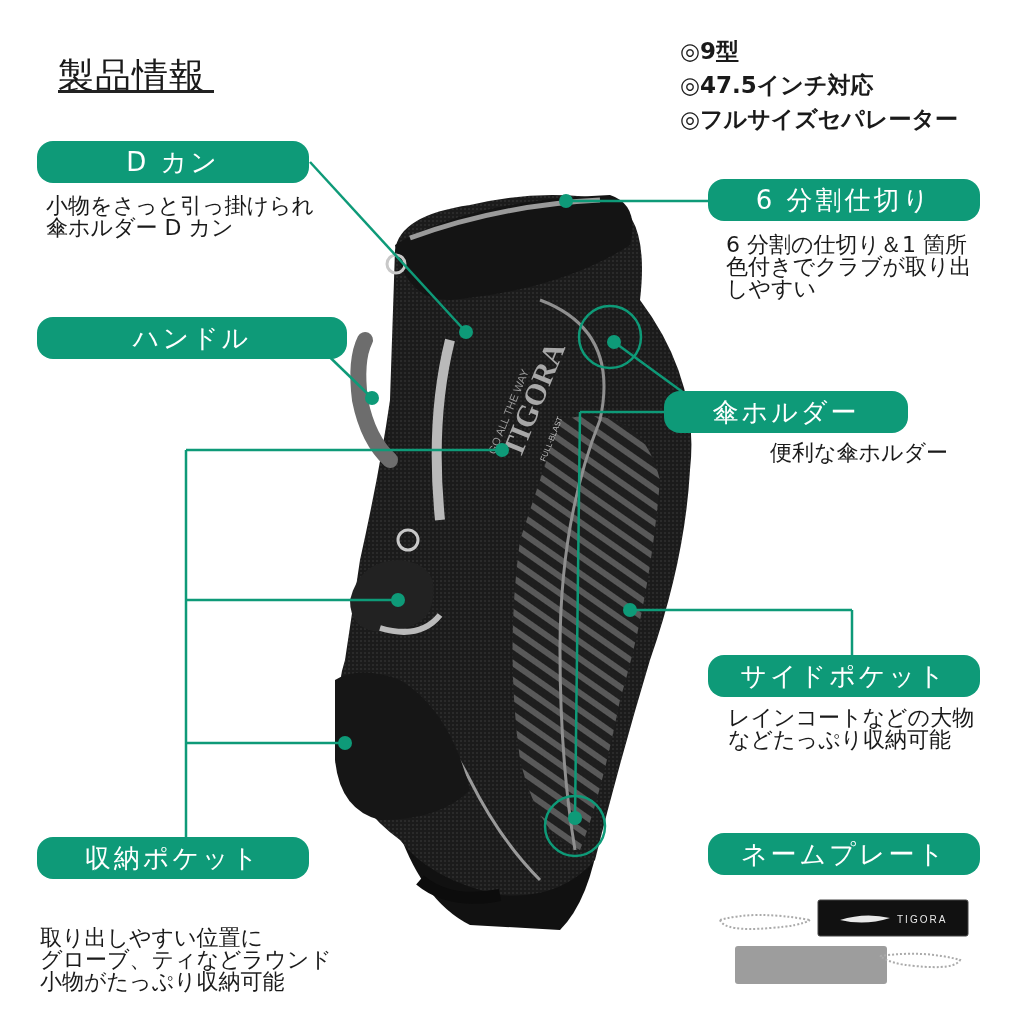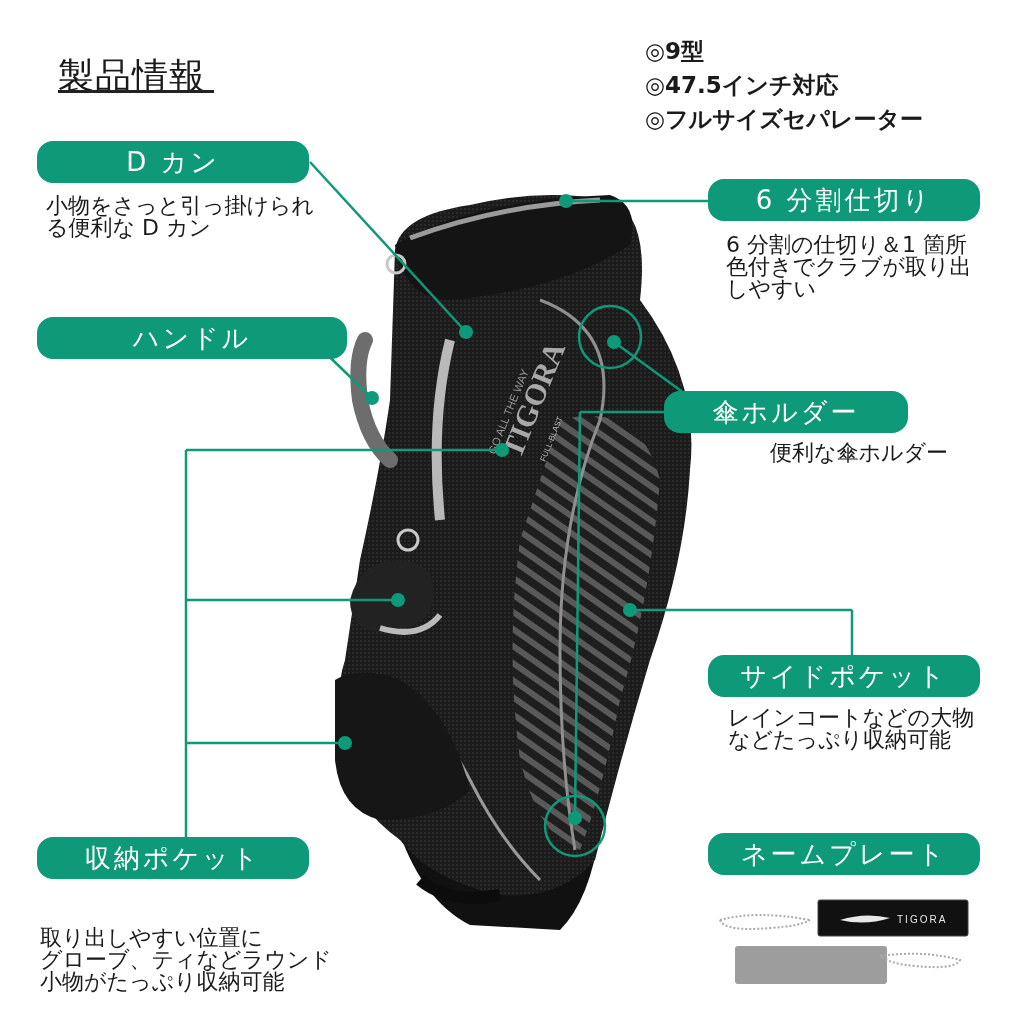--- a/index.html
+++ b/index.html
@@ -1,21 +1,21 @@
 <!DOCTYPE html>
 <html><head>
 <meta charset="utf-8">
 <style>
   html, body { margin:0; padding:0; background:#ffffff; }
   body { width:1010px; height:1010px; position:relative; overflow:hidden;
          font-family:"DejaVu Sans","Liberation Sans",sans-serif; color:#1a1a1a; }
   .abs { position:absolute; }
   .title { left:58px; top:52px; font-size:36px; letter-spacing:1px; }
   .title-rule { left:58px; top:90px; width:156px; height:3px; background:#222; }
-  .spec { left:645px; font-size:23px; font-weight:bold; line-height:34px; }
+  .spec { left:680px; font-size:23px; font-weight:bold; line-height:34px; }
   .tag { position:absolute; background:#0e9a78; color:#fff; border-radius:16px;
          height:42px; display:flex; align-items:center; justify-content:center;
          font-size:26px; letter-spacing:3px; }
   .desc { position:absolute; font-size:22px; line-height:22px; }
   svg.lines { position:absolute; left:0; top:0; }
   
   .bag-wrap { position:absolute; left:0; top:0; width:1010px; height:1010px; }
 </style>
 </head>
 <body>
@@ -104,21 +104,21 @@
     <circle cx="630" cy="610" r="7"></circle>
     <circle cx="502" cy="450" r="7"></circle>
     <circle cx="398" cy="600" r="7"></circle>
     <circle cx="345" cy="743" r="7"></circle>
   </g>
 </svg>
 
 <div class="tag" style="left:37px; top:141px; width:272px;">D カン</div>
 <div class="desc" style="left:46px; top:195px;">
   <div>小物をさっと引っ掛けられ</div>
-  <div>る便利な D カン</div>
+  <div>傘ホルダー D カン</div>
 </div>
 
 <div class="tag" style="left:37px; top:317px; width:310px;">ハンドル</div>
 <div class="desc" style="left:52px; top:370px;">
 </div>
 
 <div class="tag" style="left:708px; top:179px; width:272px;">6 分割仕切り</div>
 <div class="desc" style="left:726px; top:234px;">
   <div>6 分割の仕切り＆1 箇所</div>
   <div>色付きでクラブが取り出</div>

